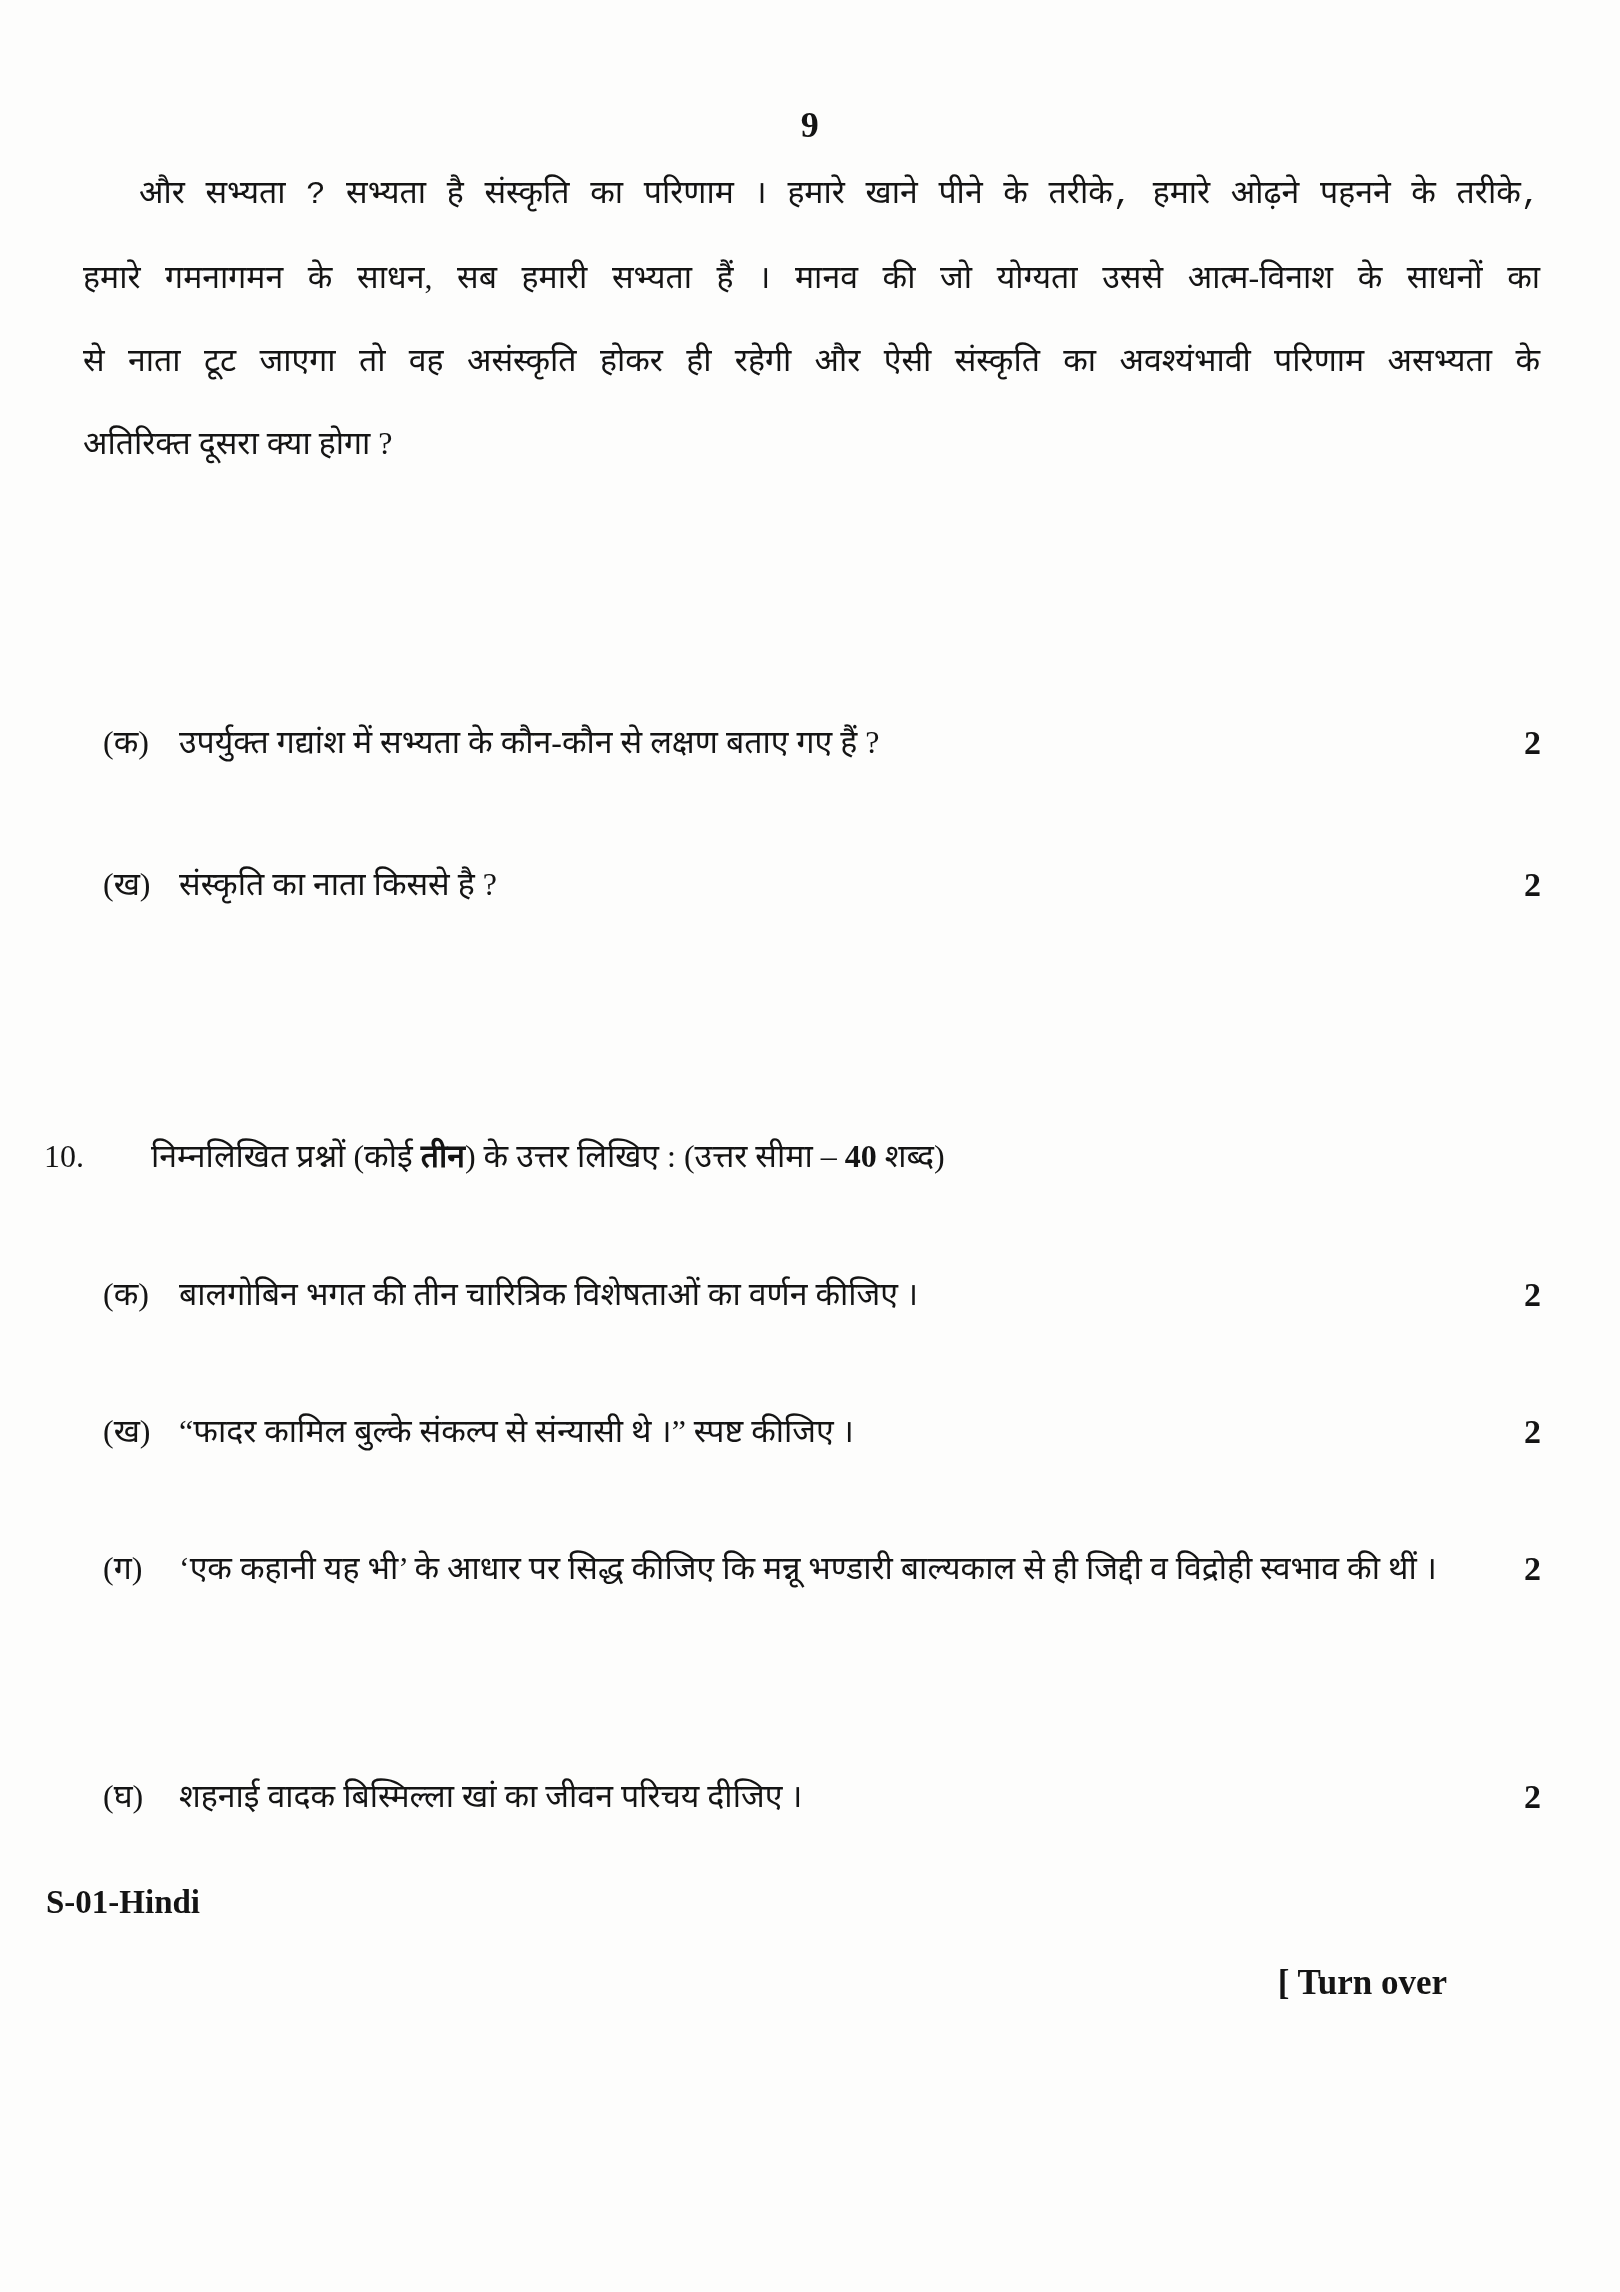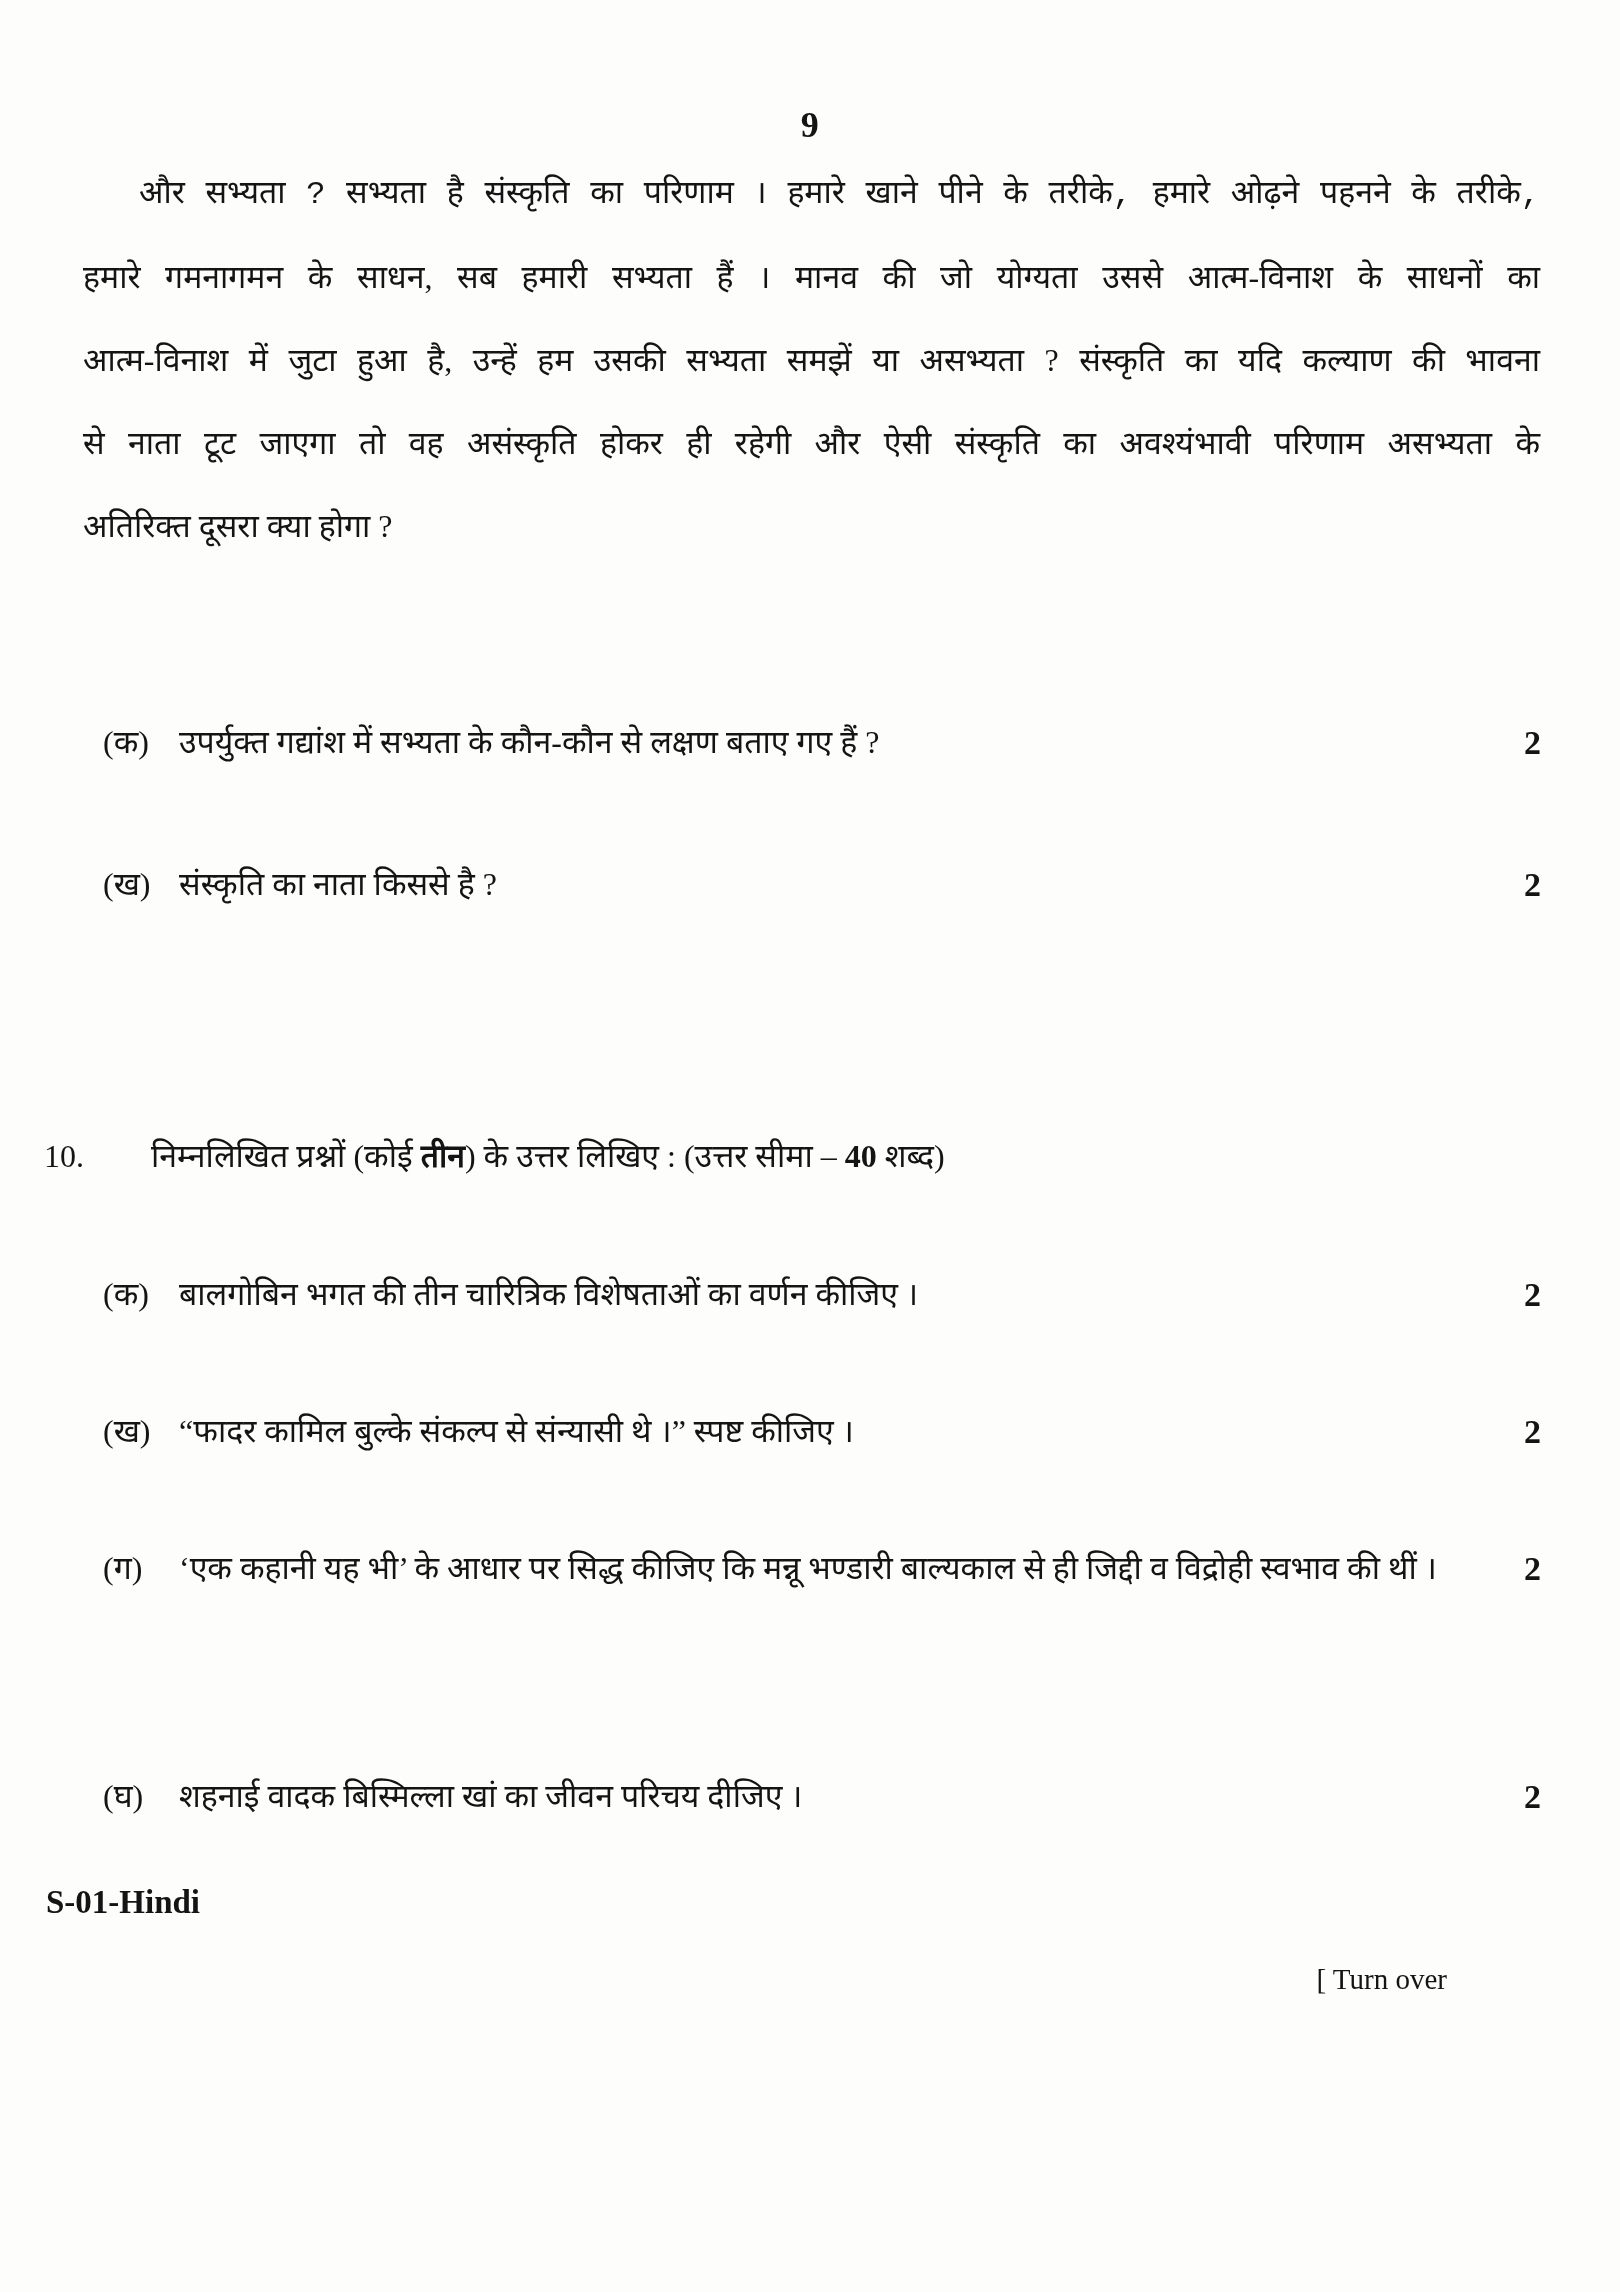--- a/index.html
+++ b/index.html
@@ -44,34 +44,33 @@
   }
   .q10row .qnum { flex:0 0 84px; }
   .q10row .qtext { flex:1 1 auto; }
   .q10row b { font-weight:bold; }
   .footer-left {
     position:absolute; left:39px; top:1884px;
     font-size:33px; font-weight:bold;margin-left:7px;
   }
   .footer-right {
     position:absolute; right:173px; top:1963px;
-    font-size:29px; font-weight:normal;
+    font-size:35px; font-weight:bold;
   }
 </style>
 </head>
 <body>
 
 <div class="page">
 
   <div class="page-number">9</div>
 
   <div class="passage">
     <div class="pline first">और सभ्यता ? सभ्यता है संस्कृति का परिणाम । हमारे खाने पीने के तरीके, हमारे ओढ़ने पहनने के तरीके,</div>
     <div class="pline">हमारे गमनागमन के साधन, सब हमारी सभ्यता हैं । मानव की जो योग्यता उससे आत्म-विनाश के साधनों का</div>
-    <div class="pline">आत्म-विनाश में जुटा हुआ है, उन्हें हम उसकी सभ्यता समझें या असभ्यता ? संस्कृति का यदि कल्याण की भावना</div>
     <div class="pline">से नाता टूट जाएगा तो वह असंस्कृति होकर ही रहेगी और ऐसी संस्कृति का अवश्यंभावी परिणाम असभ्यता के</div>
     <div class="pline last">अतिरिक्त दूसरा क्या होगा ?</div>
   </div>
 
   <div class="qrow" style="top:701px;">
     <span class="qlabel">(क)</span>
     <span class="qtext">उपर्युक्त गद्यांश में सभ्यता के कौन-कौन से लक्षण बताए गए हैं ?</span>
     <span class="qmarks">2</span>
   </div>
 

